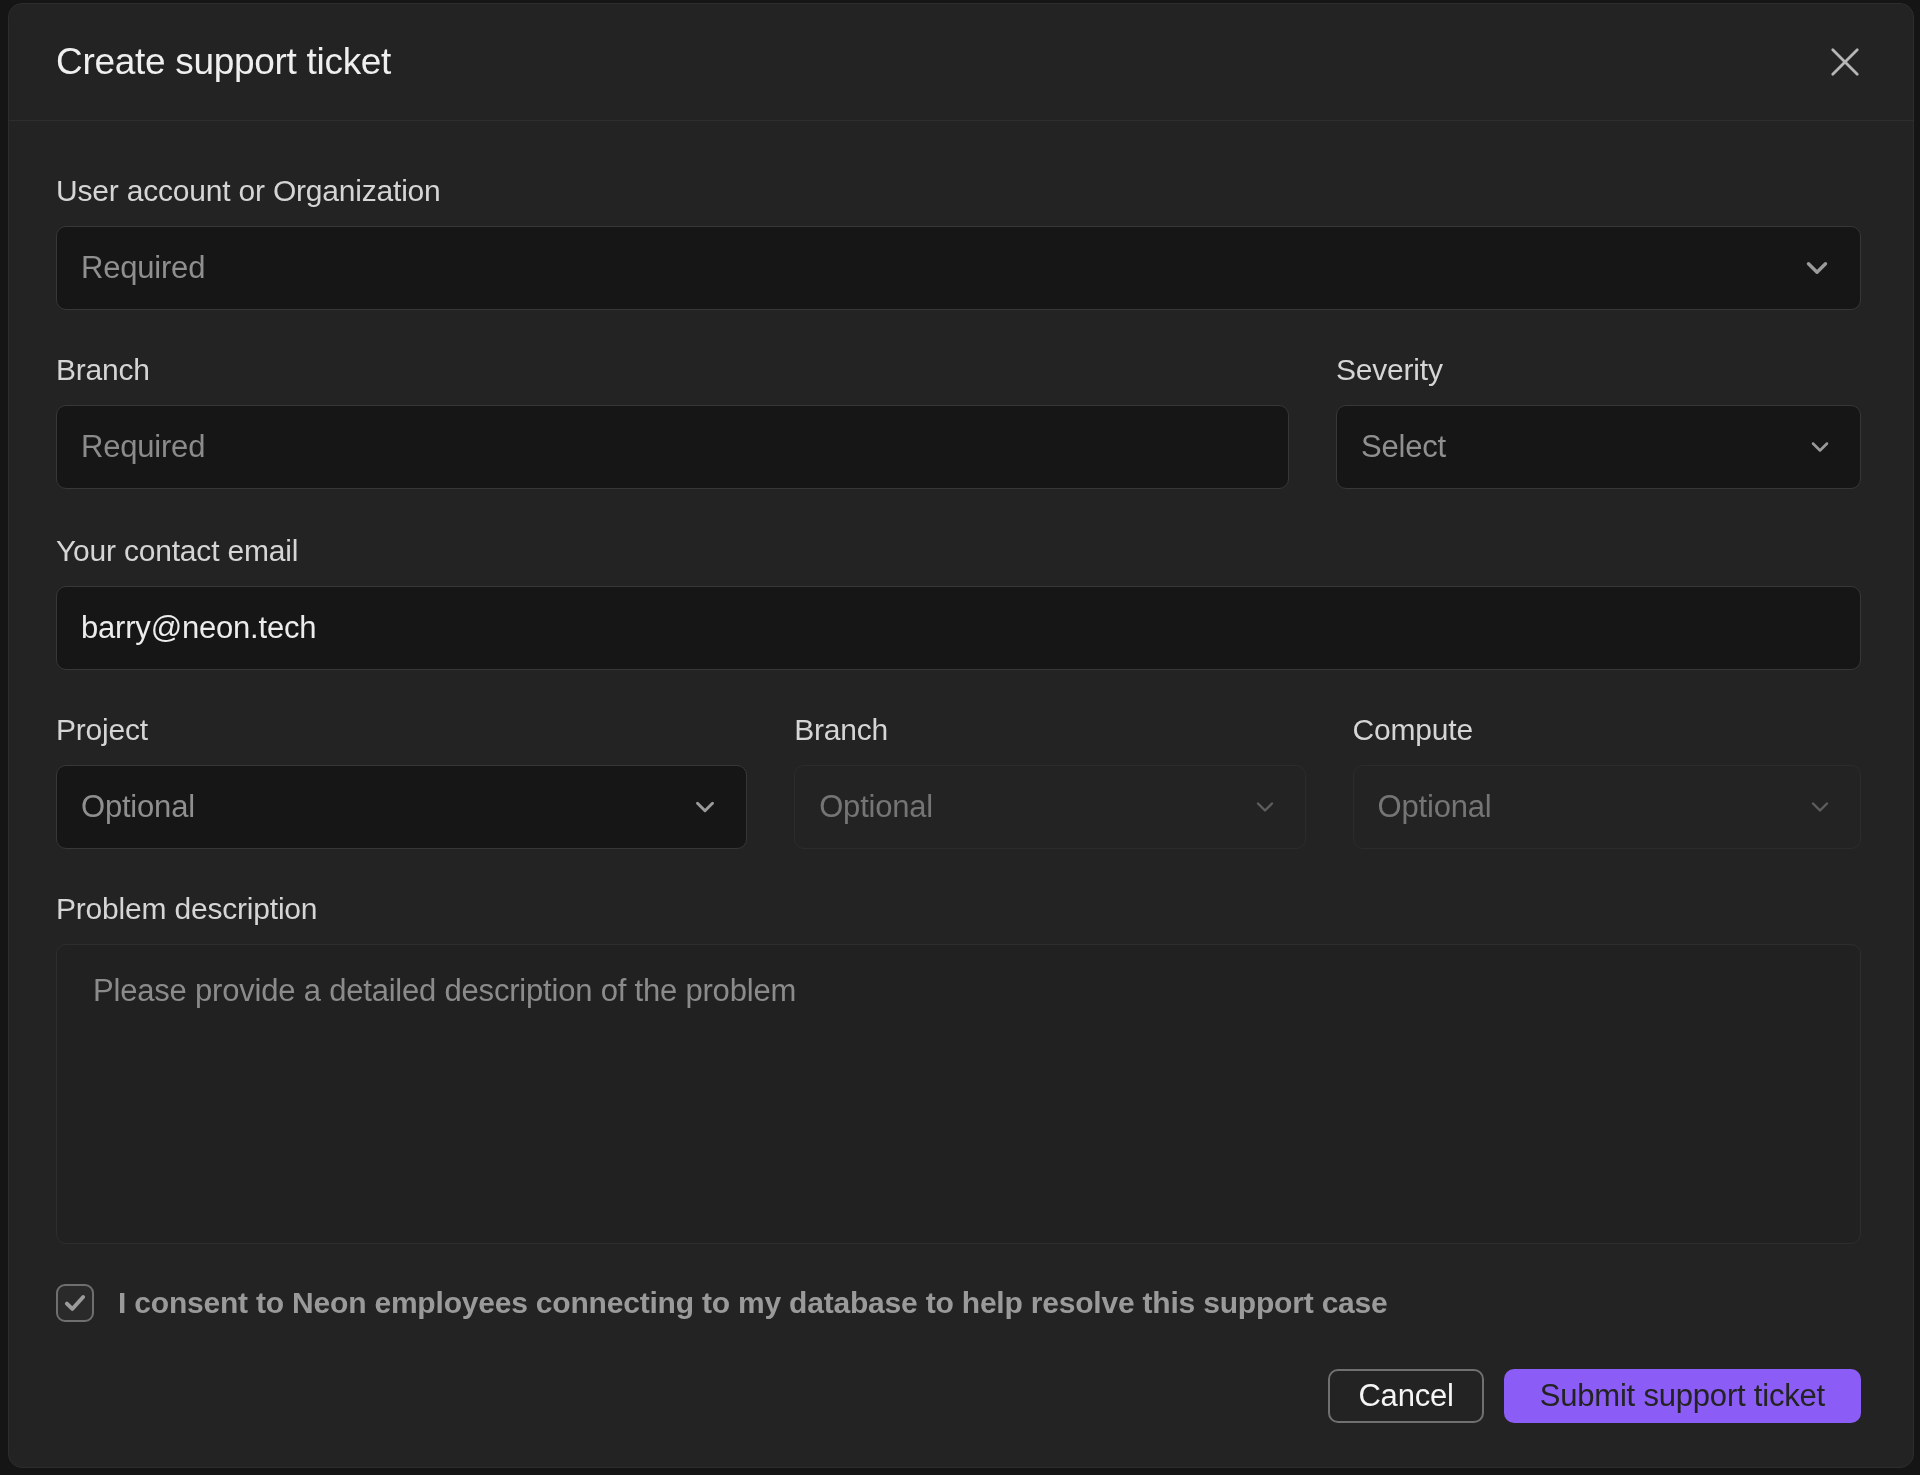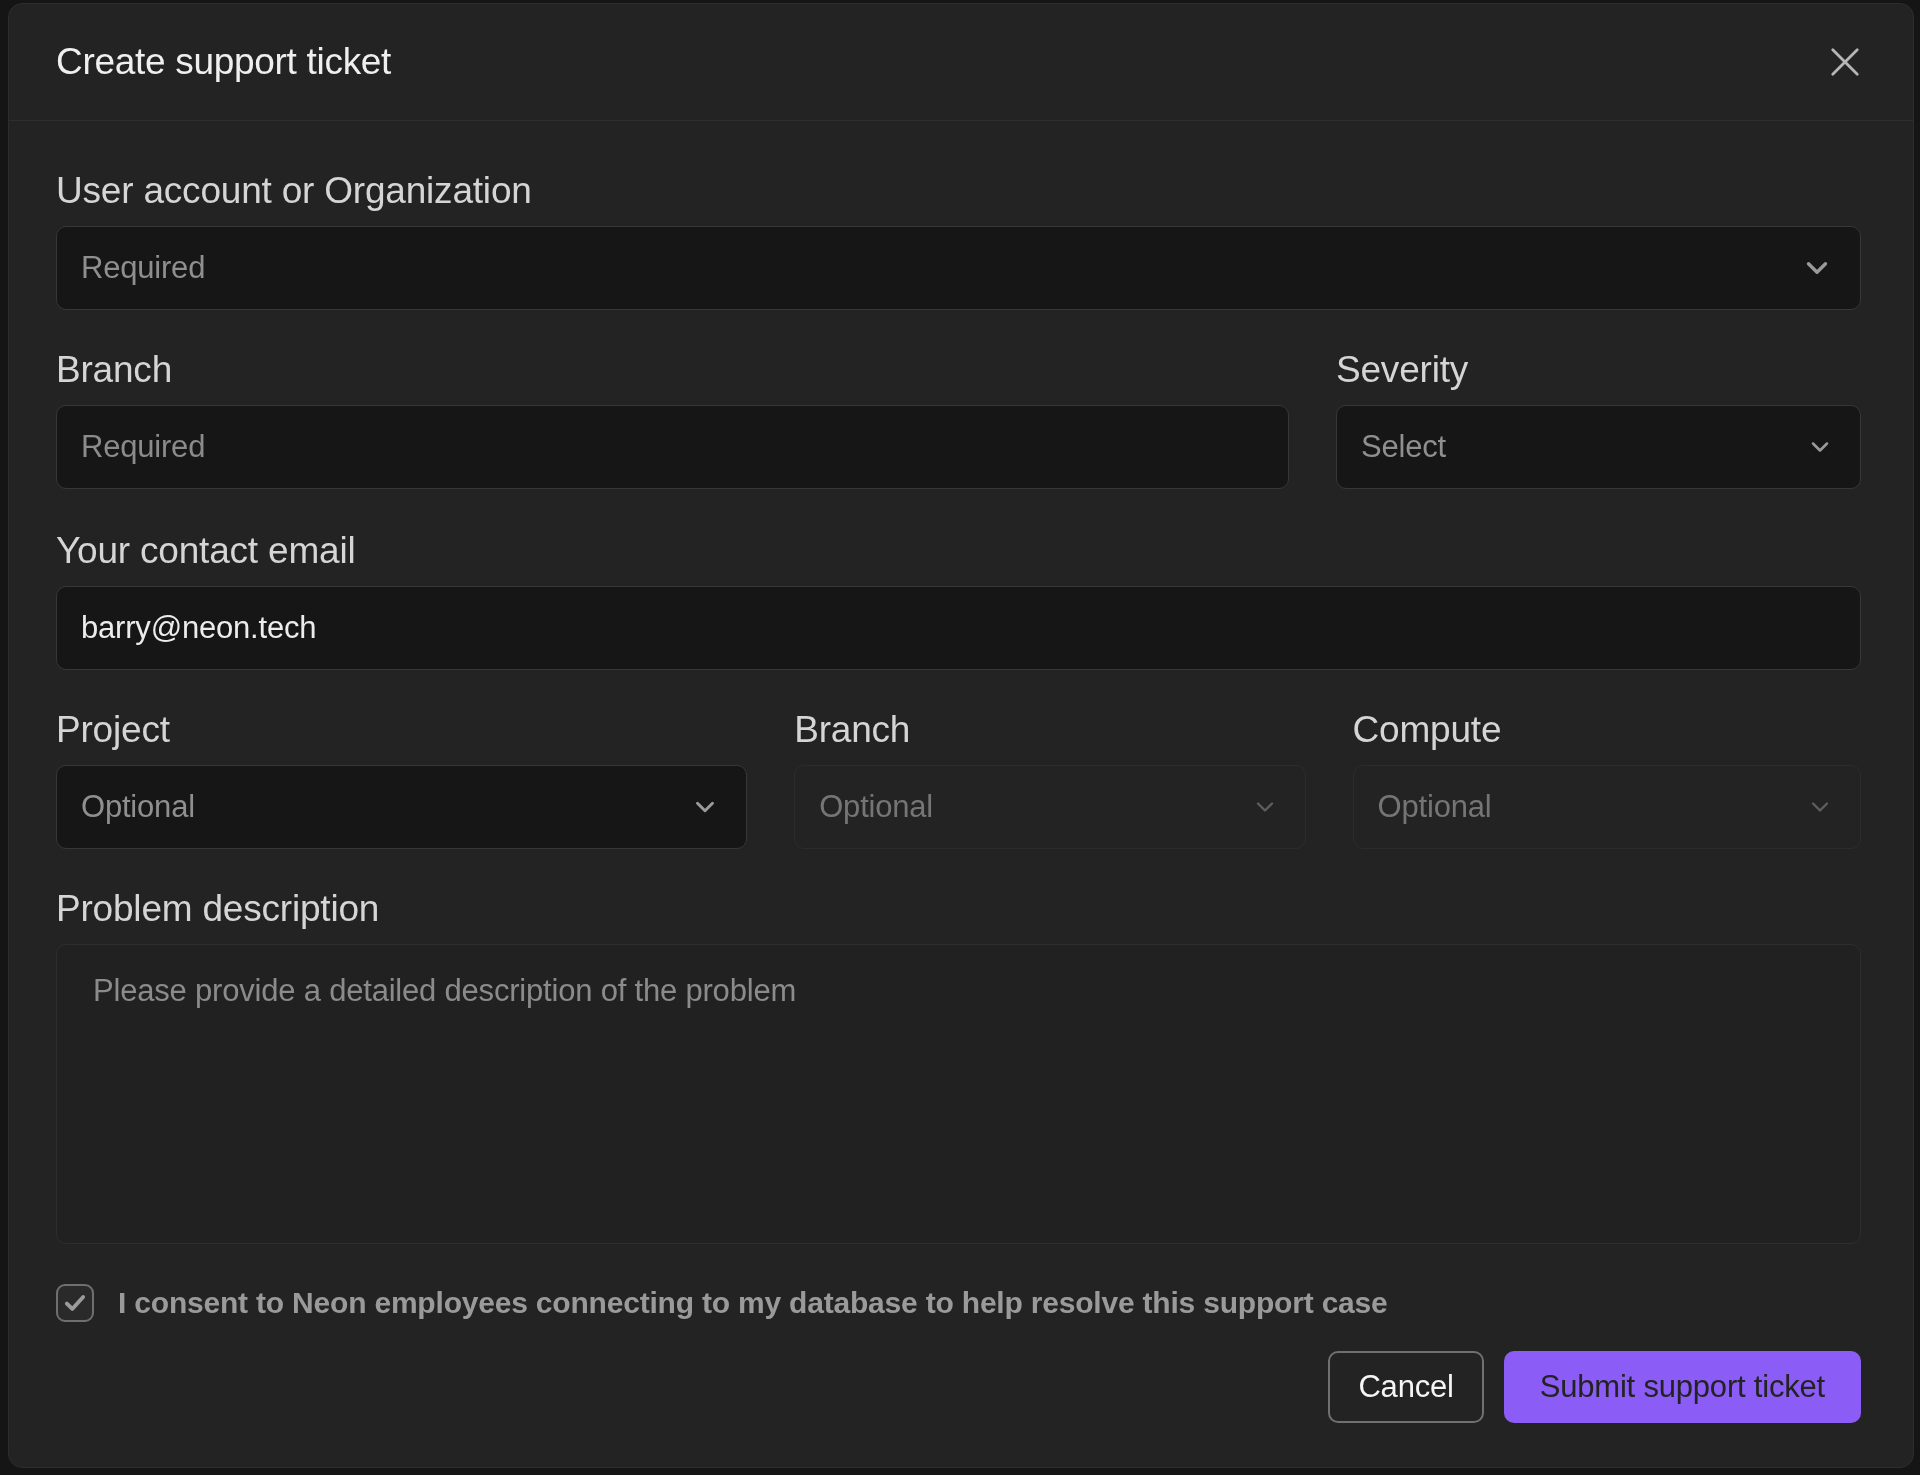--- a/index.html
+++ b/index.html
@@ -43,21 +43,21 @@
   }
   
   .form-body {
     flex: 1;
     display: flex;
     flex-direction: column;
     padding: 52px 52px 44px 47px;
   }
   .field-label {
     display: block;
-    font-size: 37px;
+    font-size: 30px;
     line-height: 35px;
     color: #d5d5d5;
     margin-bottom: 18px;
     letter-spacing: -0.2px;
   }
   .control {
     height: 84px;
     width: 100%;
     border-radius: 10px;
     background: #161616;
@@ -137,21 +137,21 @@
   }
   
   .footer {
     margin-top: auto;
     display: flex;
     justify-content: flex-end;
     align-items: center;
     gap: 20px;
   }
   .btn {
-    height: 72px;
+    height: 54px;
     border-radius: 10px;
     font-size: 31px;
     font-weight: 500;
     letter-spacing: -0.2px;
     font-family: inherit;
     display: flex; align-items: center; justify-content: center;
   }
   .btn-cancel {
     padding: 0 28px;
     background: transparent;

